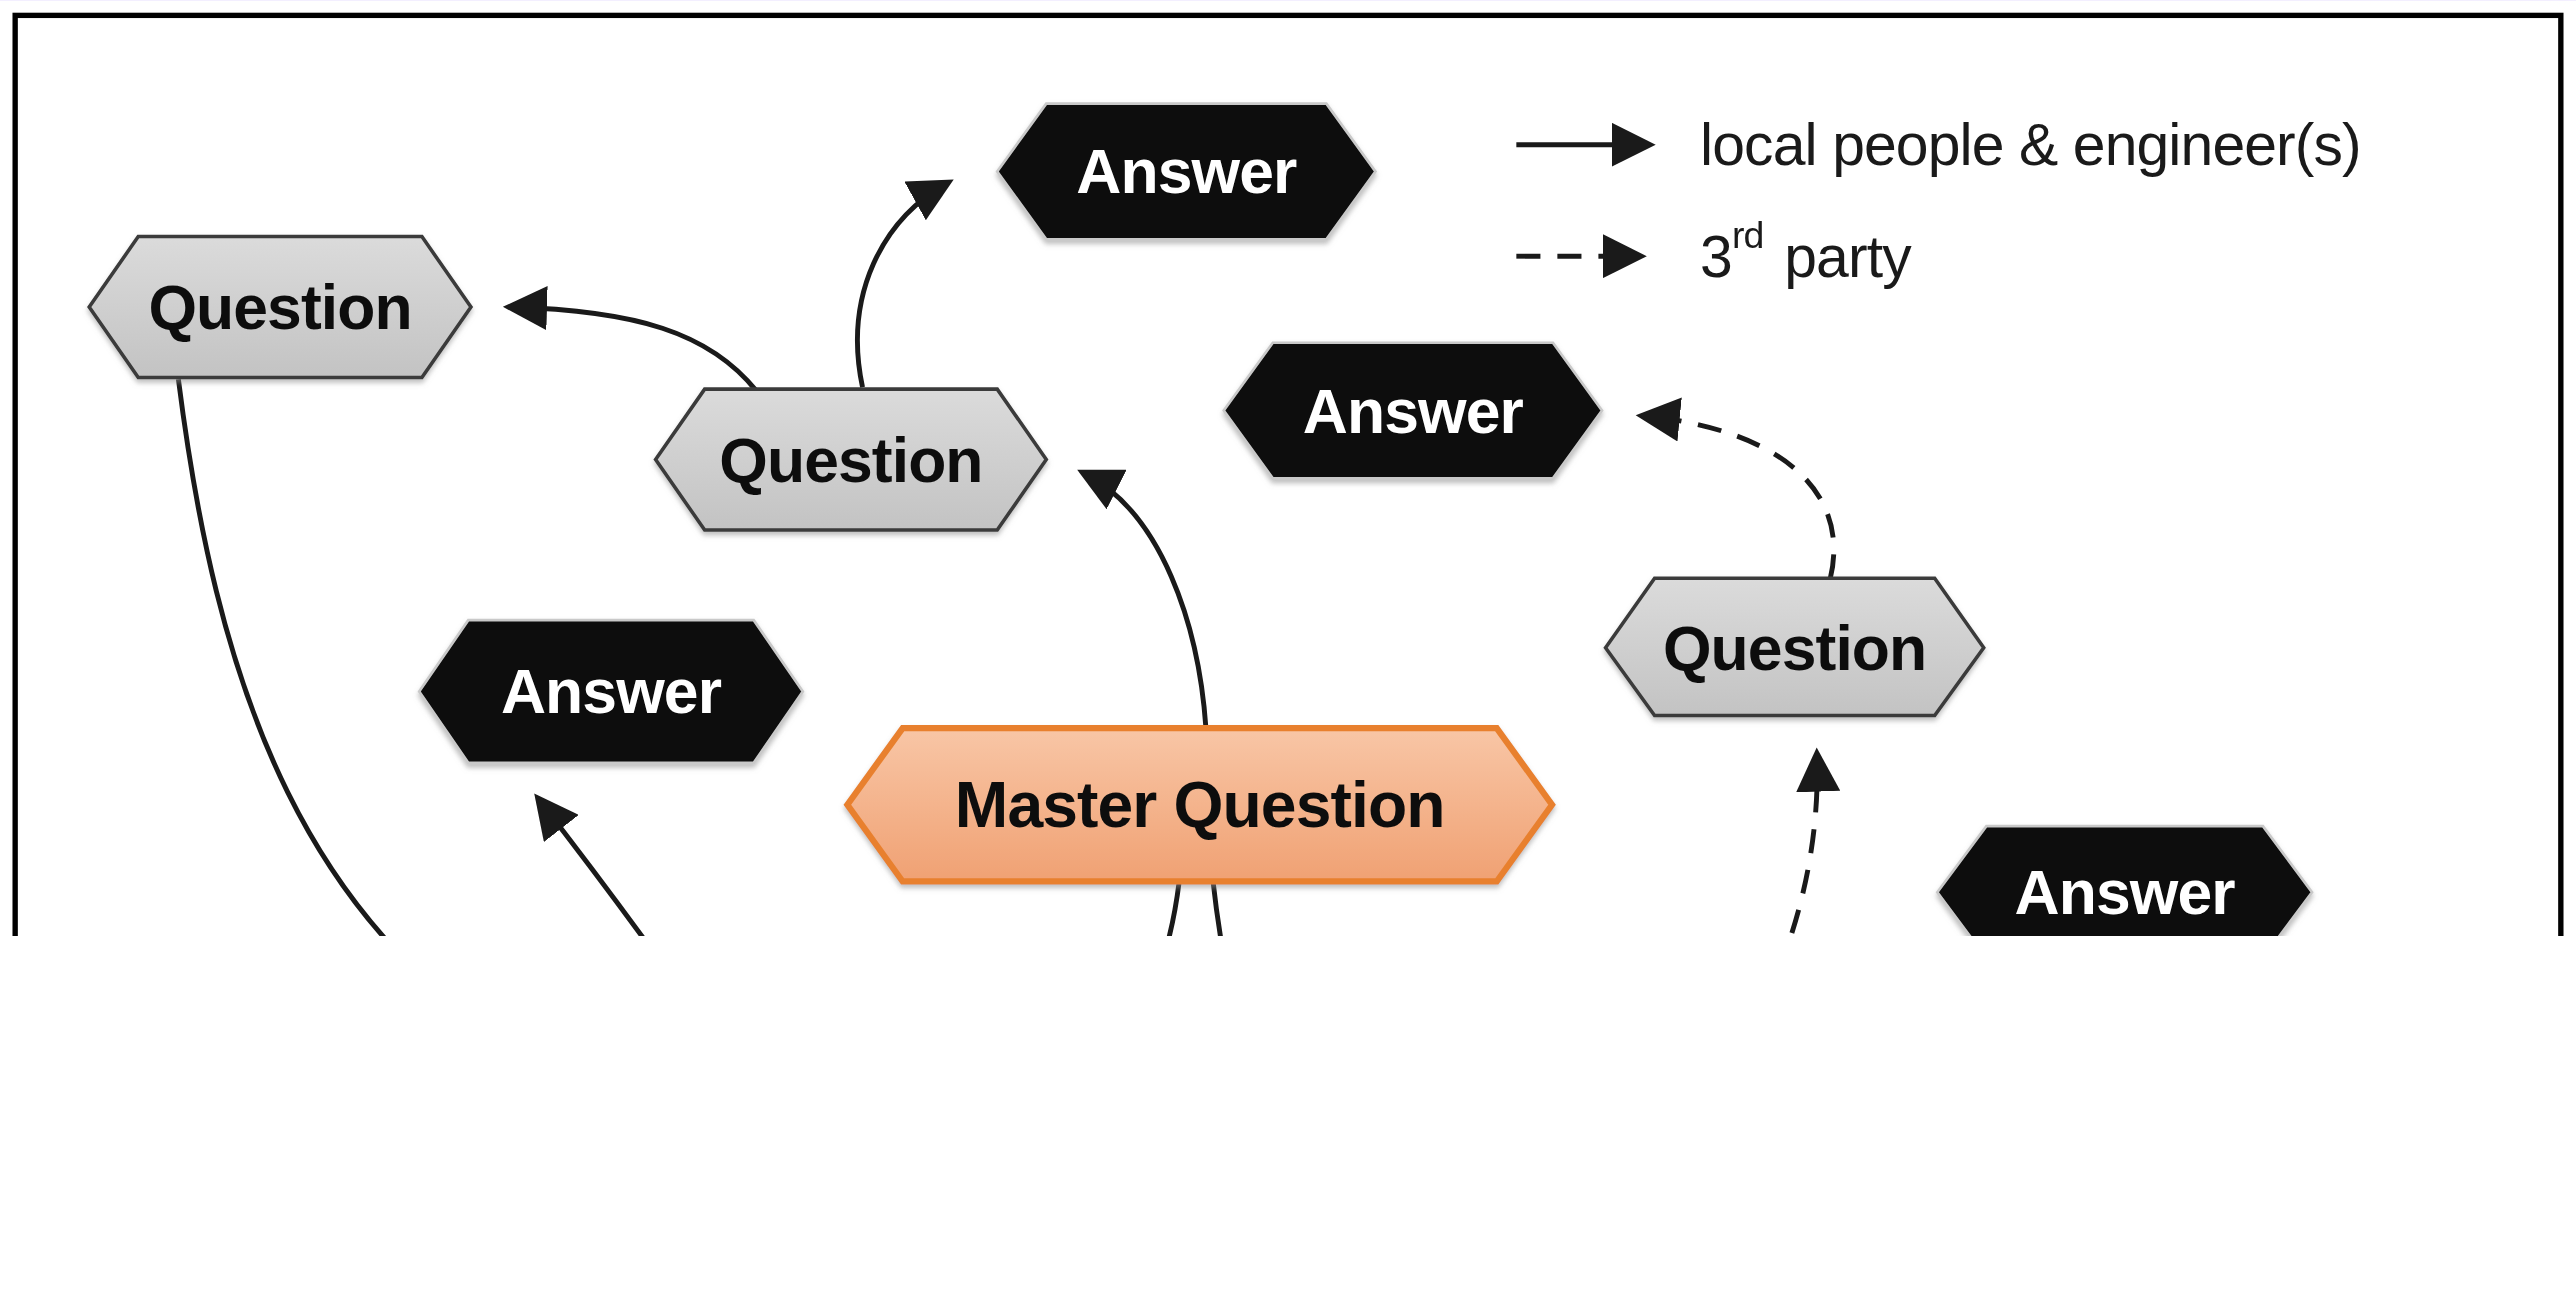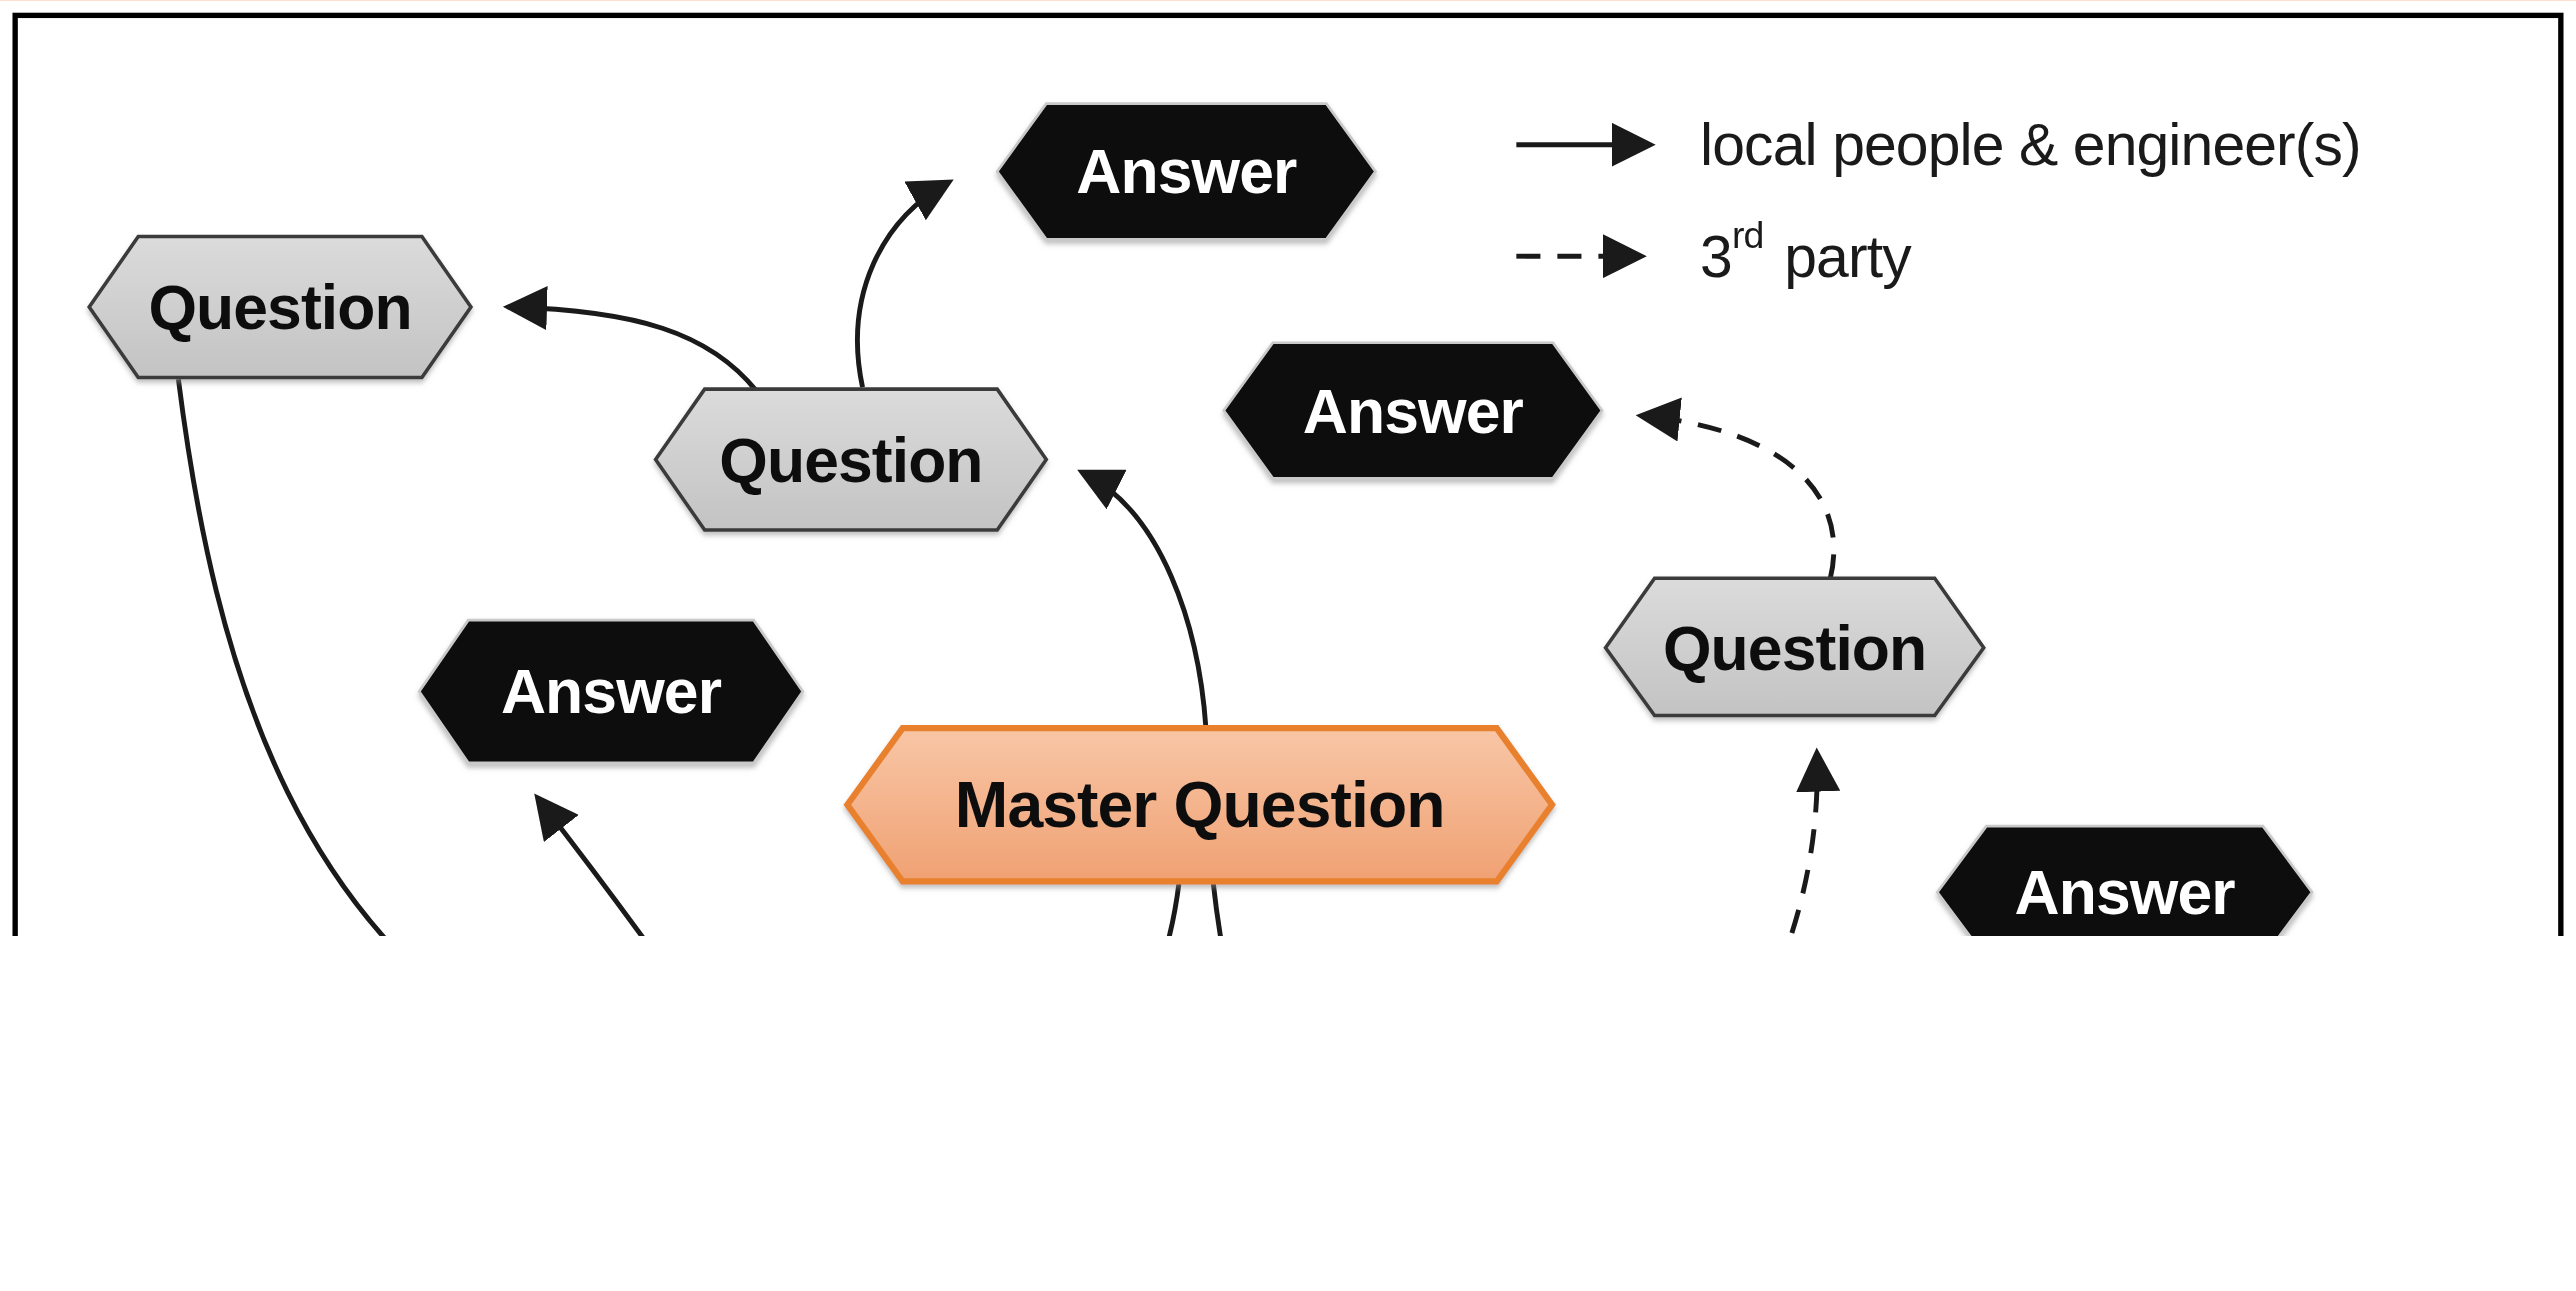--- a/index.html
+++ b/index.html
@@ -5,21 +5,21 @@
   html, body {
     margin: 0;
     padding: 0;
     background: #ffffff;
     font-family: "Liberation Sans", sans-serif;
   }
   .stage {
     position: relative;
     width: 2576px;
     height: 936px;
-    background: #f97316;
+    background: #c4b5fd;
     overflow: hidden;
   }
   svg { display: block; }
   .node-label {
     font-family: "Liberation Sans", sans-serif;
     font-weight: 700;
     letter-spacing: -1px;
   }
   .legend-label {
     font-family: "Liberation Sans", sans-serif;

